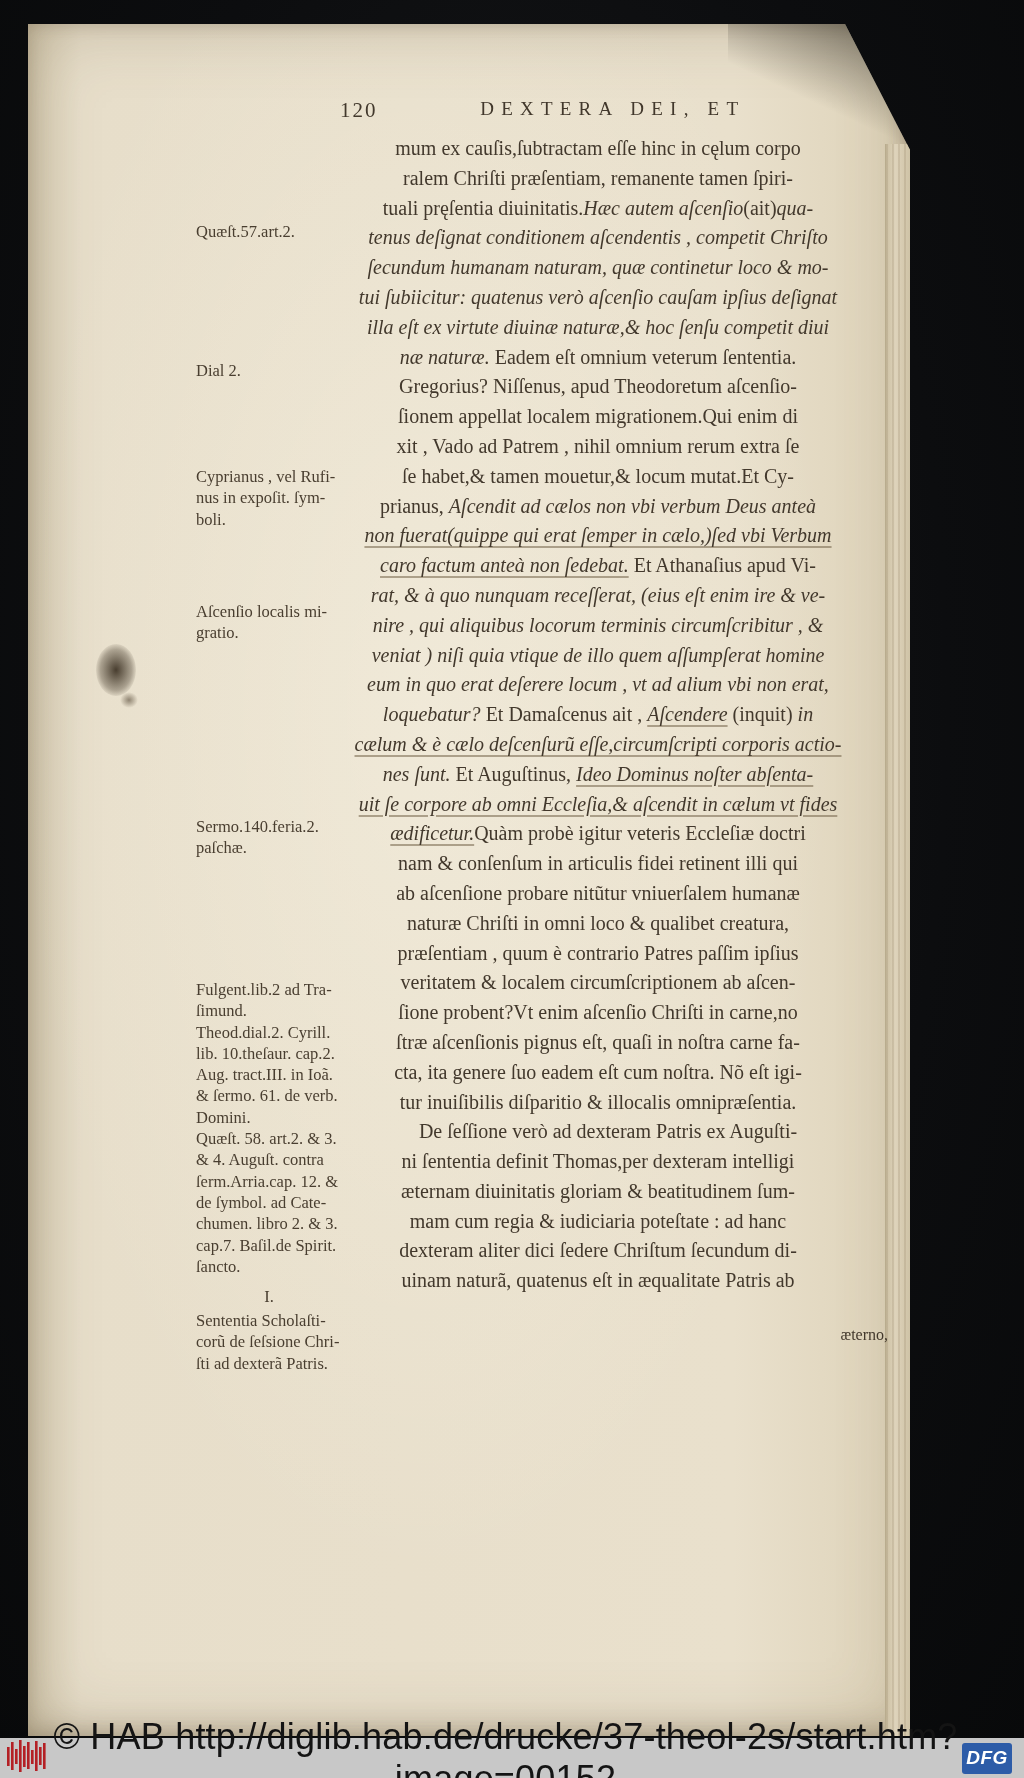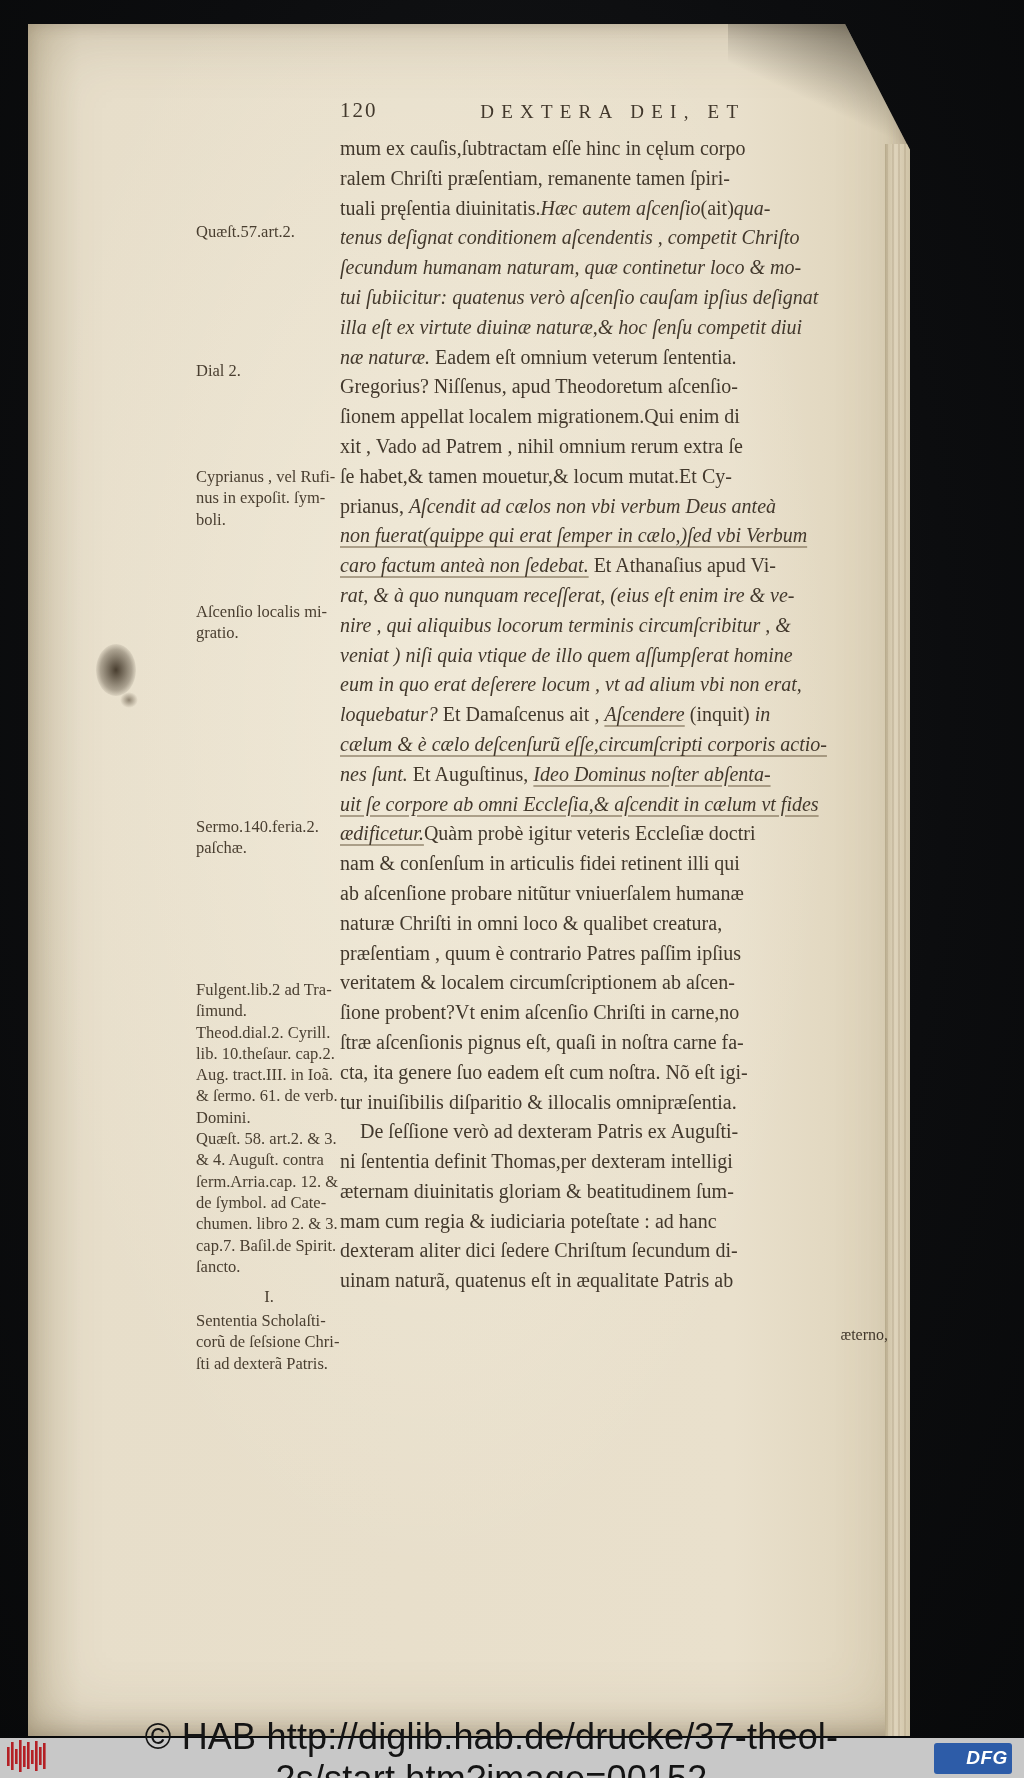--- a/index.html
+++ b/index.html
@@ -30,45 +30,45 @@
     position:absolute;left:700px;top:0;width:182px;height:140px;
     background:linear-gradient(205deg, rgba(20,18,14,.55) 0%, rgba(20,18,14,0) 55%);
     pointer-events:none;
   }
   .stain{position:absolute;border-radius:50%;pointer-events:none;}
   .stain.s1{left:68px;top:620px;width:40px;height:52px;
     background:radial-gradient(ellipse, rgba(55,44,30,.9) 0%, rgba(55,44,30,.35) 55%, rgba(55,44,30,0) 75%);}
   .stain.s2{left:92px;top:668px;width:18px;height:16px;
     background:radial-gradient(ellipse, rgba(70,56,38,.55) 0%, rgba(70,56,38,0) 70%);}
   
-  .page-header{position:absolute;left:312px;top:74px;width:548px;display:flex;align-items:flex-end;}
+  .page-header{position:absolute;left:312px;top:74px;width:548px;display:flex;align-items:flex-start;}
   .page-number{font-size:21px;letter-spacing:2px;}
   .running-title{flex:1;text-align:center;font-size:19px;letter-spacing:.38em;padding-right:40px;}
   
-  .text-block{position:absolute;left:312px;top:110px;width:548px;font-size:20px;line-height:29.8px;}
+  .text-block{position:absolute;left:296px;top:110px;width:548px;font-size:20px;line-height:29.8px;text-align:center;}
   .tl{white-space:nowrap;height:29.8px;}
   .tl.ind{text-indent:20px;}
   .it{font-style:italic;}
   .ul{text-decoration:underline;text-decoration-color:rgba(116,100,74,.55);text-decoration-thickness:1.5px;text-underline-offset:4px;}
   .catchword{position:absolute;left:312px;top:1302px;width:548px;text-align:right;font-size:16px;}
   
   .margin-col{position:absolute;left:168px;top:0;width:146px;}
   .note{position:absolute;left:0;width:146px;font-size:16.5px;line-height:21.3px;color:#493e30;}
   .note.ctr{text-align:center;}
   
   .footer-bar{
     position:absolute;left:0;bottom:0;width:1024px;height:40px;background:#c8c8c8;
     display:flex;align-items:center;font-family:"Liberation Sans", sans-serif;
   }
   .hab-logo{margin-left:7px;flex:0 0 auto;}
   .footer-url{flex:1;text-align:center;font-size:36px;color:#141414;letter-spacing:.2px;}
   .dfg-logo{
     flex:0 0 auto;margin-right:12px;width:50px;height:31px;background:#2d5ca8;border-radius:3px;
     display:flex;align-items:center;justify-content:center;
-    color:#fff;font-weight:bold;font-style:italic;font-size:19px;letter-spacing:.5px;padding-left:28px;
+    color:#fff;font-weight:bold;font-style:italic;font-size:19px;letter-spacing:.5px;
   }
 </style>
 </head>
 <body>
 
 <div id="screen">
 
   <div class="scan-page">
     <div class="page-edge-strip"></div>
     <div class="corner-shadow"></div>

